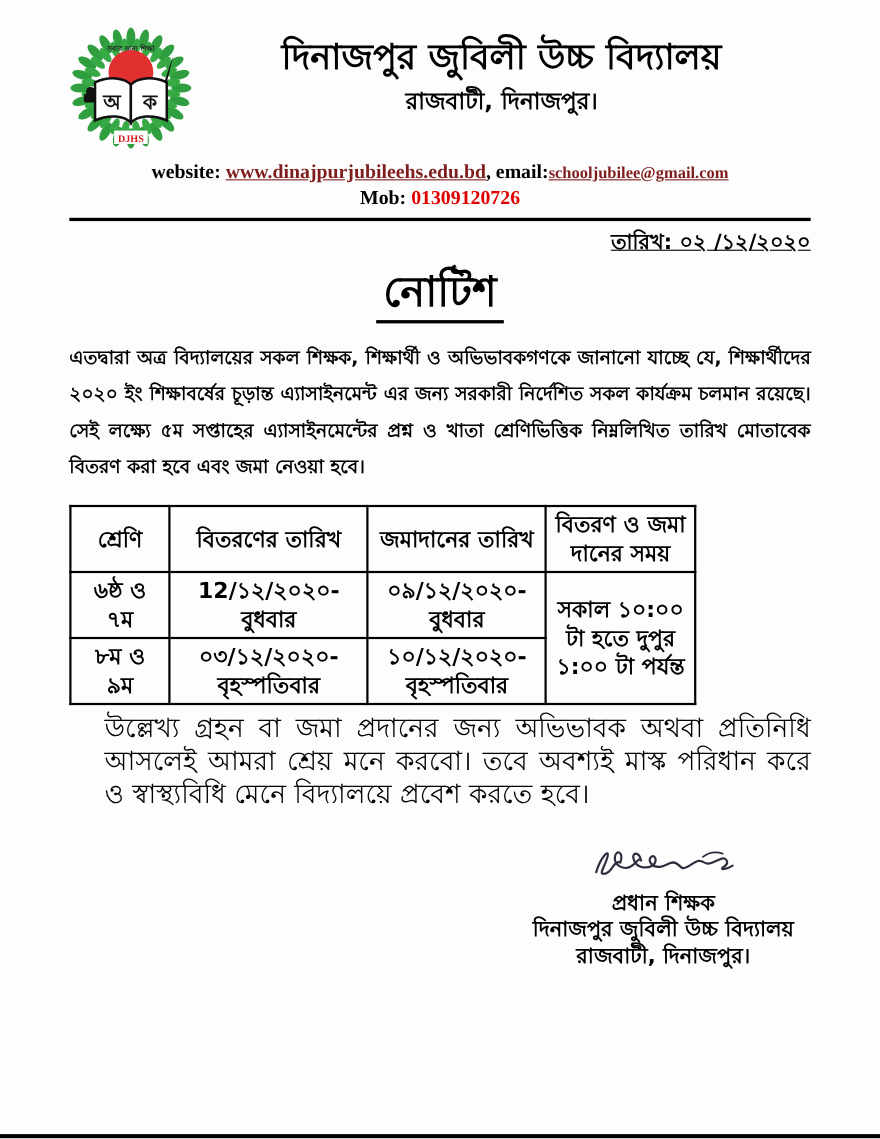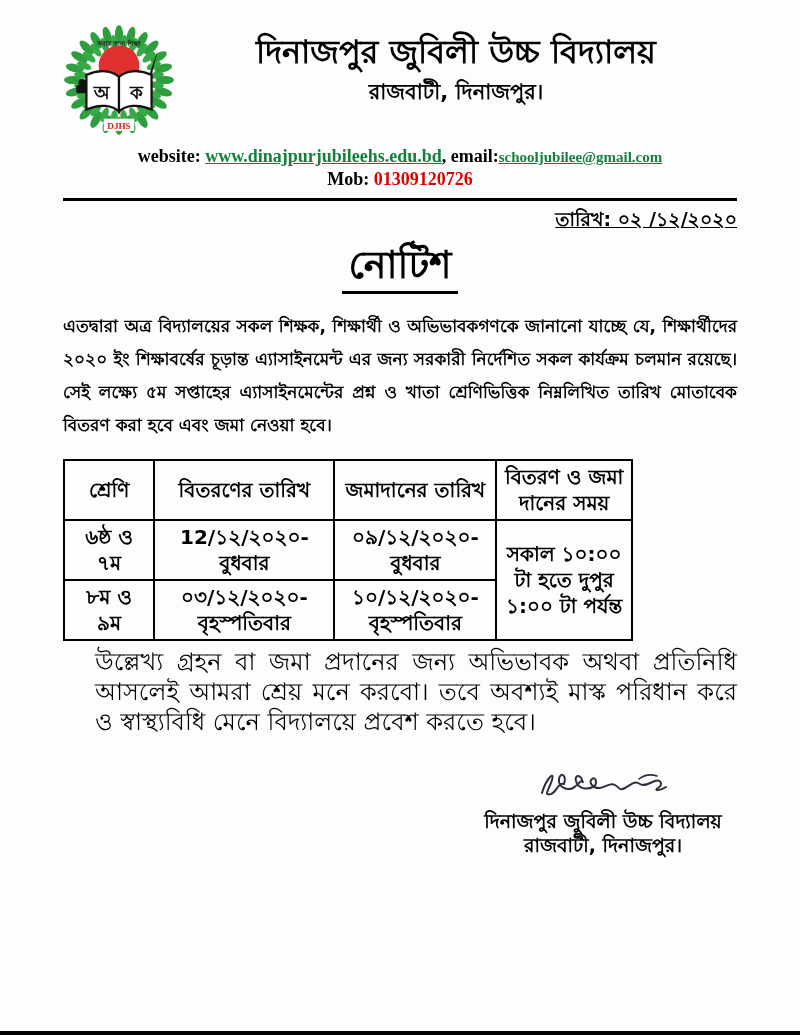--- a/index.html
+++ b/index.html
@@ -22,21 +22,21 @@
   .school-name{font-size:32px;font-weight:bold;line-height:1.15;}
   .school-address{font-size:21px;font-weight:bold;margin-top:5px;}
   .school-established{font-size:20px;font-weight:bold;margin-top:5px;}
 
   
   .contact-line{
     text-align:center;font-family:"Liberation Serif","DejaVu Serif",serif;
     font-weight:bold;font-size:18px;margin-top:6px;
   }
   .contact-line a{text-decoration:underline;cursor:pointer;}
-  .link-blue{color:#15803d;}
+  .link-blue{color:#7f1d1d;}
   .email-link{font-size:15px;}
   .mob-line{margin-top:2px;}
   .mob-number{color:#e00000;}
 
   .rule{border:none;border-top:3px solid #000;margin:8px 0 0 0;}
 
   .date-line{text-align:right;font-size:19px;font-weight:bold;margin-top:4px;}
   .date-line span{text-decoration:underline;}
 
   .notice-title-wrap{text-align:center;margin-top:6px;}
@@ -208,19 +208,20 @@
     </tbody>
       </table>
 
     <p class="closing-text">উল্লেখ্য গ্রহন বা জমা প্রদানের জন্য অভিভাবক অথবা প্রতিনিধি আসলেই আমরা শ্রেয় মনে করবো। তবে অবশ্যই মাস্ক পরিধান করে ও স্বাস্থ্যবিধি মেনে বিদ্যালয়ে প্রবেশ করতে হবে।</p>
 
     <div class="signature-block">
       <svg class="signature-img" width="135" height="46" viewBox="0 0 135 46">
         <path d="M6,32 C10,18 19,9 16,19 C13,29 7,35 15,33 C21,31 22,21 28,23 C31,13 24,11 23,18 C22,26 31,30 37,27 C43,24 45,17 47,22 C45,12 38,14 40,20 C42,28 51,29 57,26 C62,23 60,15 56,18 C52,21 57,28 64,27 C71,26 74,21 79,24 C84,27 83,30 89,27 C95,24 98,19 104,23 C109,26 113,22 119,20 C124,18 128,23 122,27 C117,30 124,30 130,26" fill="none" stroke="#2e2e3e" stroke-width="2" stroke-linecap="round"></path>
         <path d="M103,18 C108,14 115,13 121,15" fill="none" stroke="#2e2e3e" stroke-width="1.6" stroke-linecap="round"></path>
       </svg>
+      <div class="sig-line">প্রধান শিক্ষক</div>
       <div class="sig-line sig-school">দিনাজপুর জুবিলী উচ্চ বিদ্যালয়</div>
       <div class="sig-line">রাজবাটী, দিনাজপুর।</div>
     </div>
 
   </div>
   <div class="bottom-edge"></div>
 </div>
 
 </body></html>

